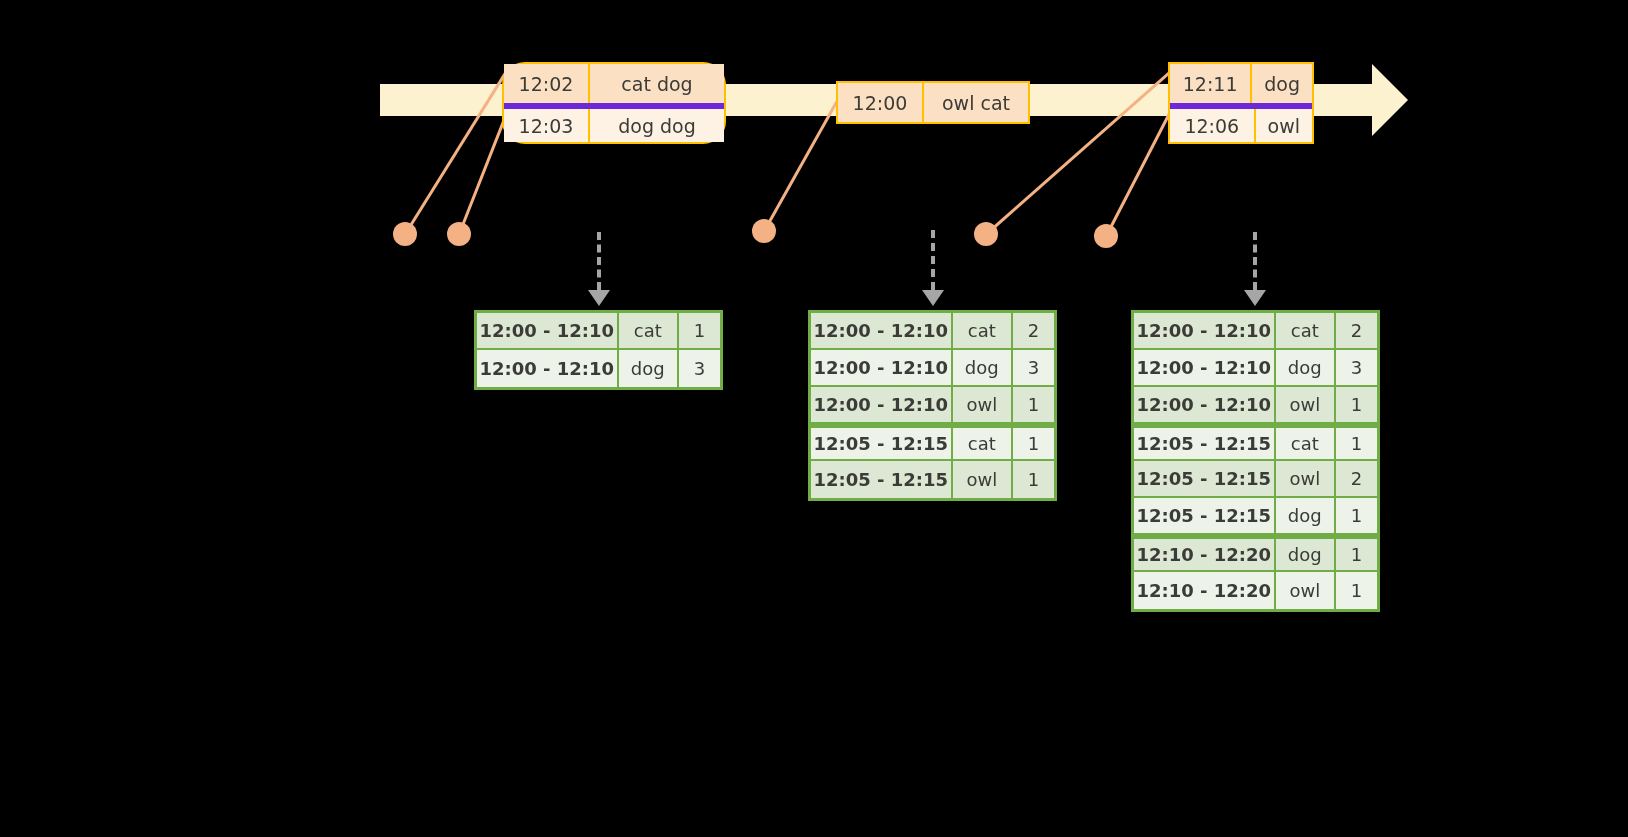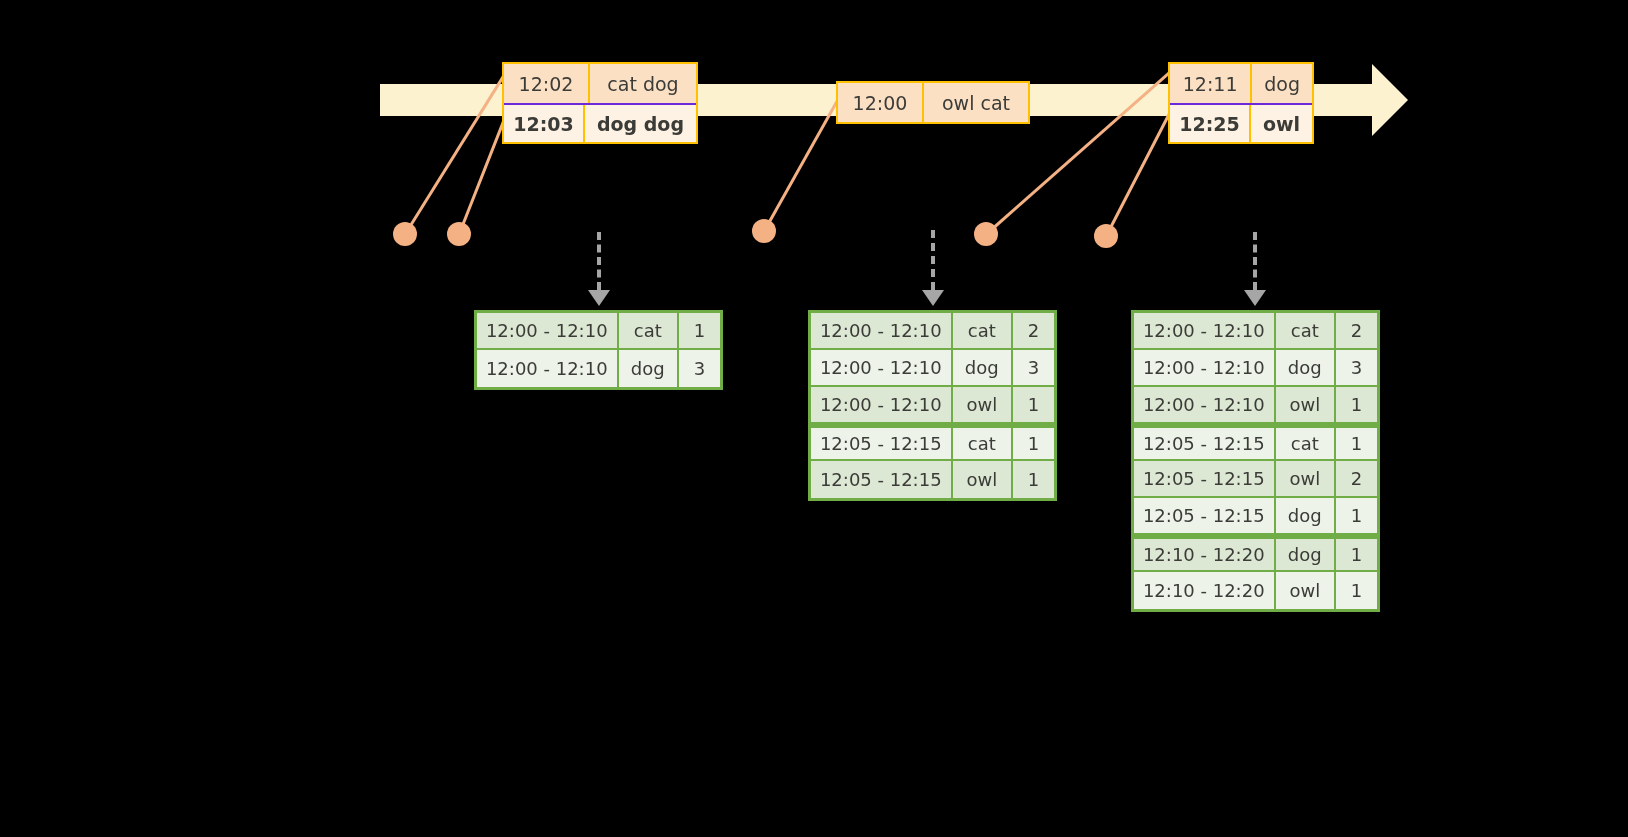--- a/index.html
+++ b/index.html
@@ -48,22 +48,21 @@
     border: 2px solid #FFC000;
     box-sizing: border-box;
     background: #FDF2D0;
   }
   .event-row {
     display: flex;
     height: 39px;
     box-sizing: border-box;
   }
   .event-row + .event-row {
-    border-top: 2px solid #6d28d9;
-    font-weight: bold;
+    border-top: 6px solid #6d28d9;
   }
   .event-row.shade-a .ev-time,
   .event-row.shade-a .ev-words {
     background: #FBE0C4;
   }
   .event-row.shade-b .ev-time,
   .event-row.shade-b .ev-words {
     background: #FDF2E3;
   }
   .ev-time {
@@ -81,21 +80,21 @@
     display: flex;
     align-items: center;
     justify-content: center;
     font-size: 19px;
     color: #3B3B38;
     box-sizing: border-box;
     padding: 0 12px;
     white-space: nowrap;
   }
 
-  #event-box-1 { left: 502px; top: 62px; width: 196px; }
+  #event-box-1 { left: 502px; top: 62px; width: 224px; border-radius: 23px; }
   #event-box-2 { left: 836px; top: 81px; width: 194px; }
   #event-box-3 { left: 1168px; top: 62px; width: 146px; }
 
   
   .connector-line {
     position: absolute;
     background: #F4B183;
     transform-origin: 0 50%;
     height: 3px;
   }
@@ -155,21 +154,21 @@
     align-items: center;
     justify-content: center;
     font-size: 18px;
     color: #3B3B38;
     box-sizing: border-box;
     border-right: 2px solid #70AD47;
     border-bottom: 2px solid #70AD47;
     white-space: nowrap;
   }
   .rt-row:last-child .rt-cell { border-bottom: none; }
-  .rt-cell.c-window { width: 145px; }
+  .rt-cell.c-window { width: 145px; font-weight: bold; }
   .rt-cell.c-word   { width: 62px; }
   .rt-cell.c-count  { width: 42px; border-right: none; }
 
   #result-table-1 { left: 474px; top: 310px; width: 249px; }
   #result-table-2 { left: 808px; top: 310px; width: 249px; }
   #result-table-3 { left: 1131px; top: 310px; width: 249px; }
 </style>
 </head>
 <body>
 
@@ -207,21 +206,21 @@
           <div class="ev-time">12:00</div>
           <div class="ev-words">owl cat</div>
         </div>
       </div>
       <div class="event-box" id="event-box-3">
         <div class="event-row shade-a">
           <div class="ev-time">12:11</div>
           <div class="ev-words">dog</div>
         </div>
         <div class="event-row shade-b">
-          <div class="ev-time">12:25</div>
+          <div class="ev-time">12:06</div>
           <div class="ev-words">owl</div>
         </div>
       </div>
     </div>
 
   <div id="dash-layer">
       <div class="dash-arrow" style="left: 592px; top: 232px; height: 74px;">
         <div class="stem" style="height: 58px;"></div>
         <div class="head" style="top: 58px;"></div>
       </div>

